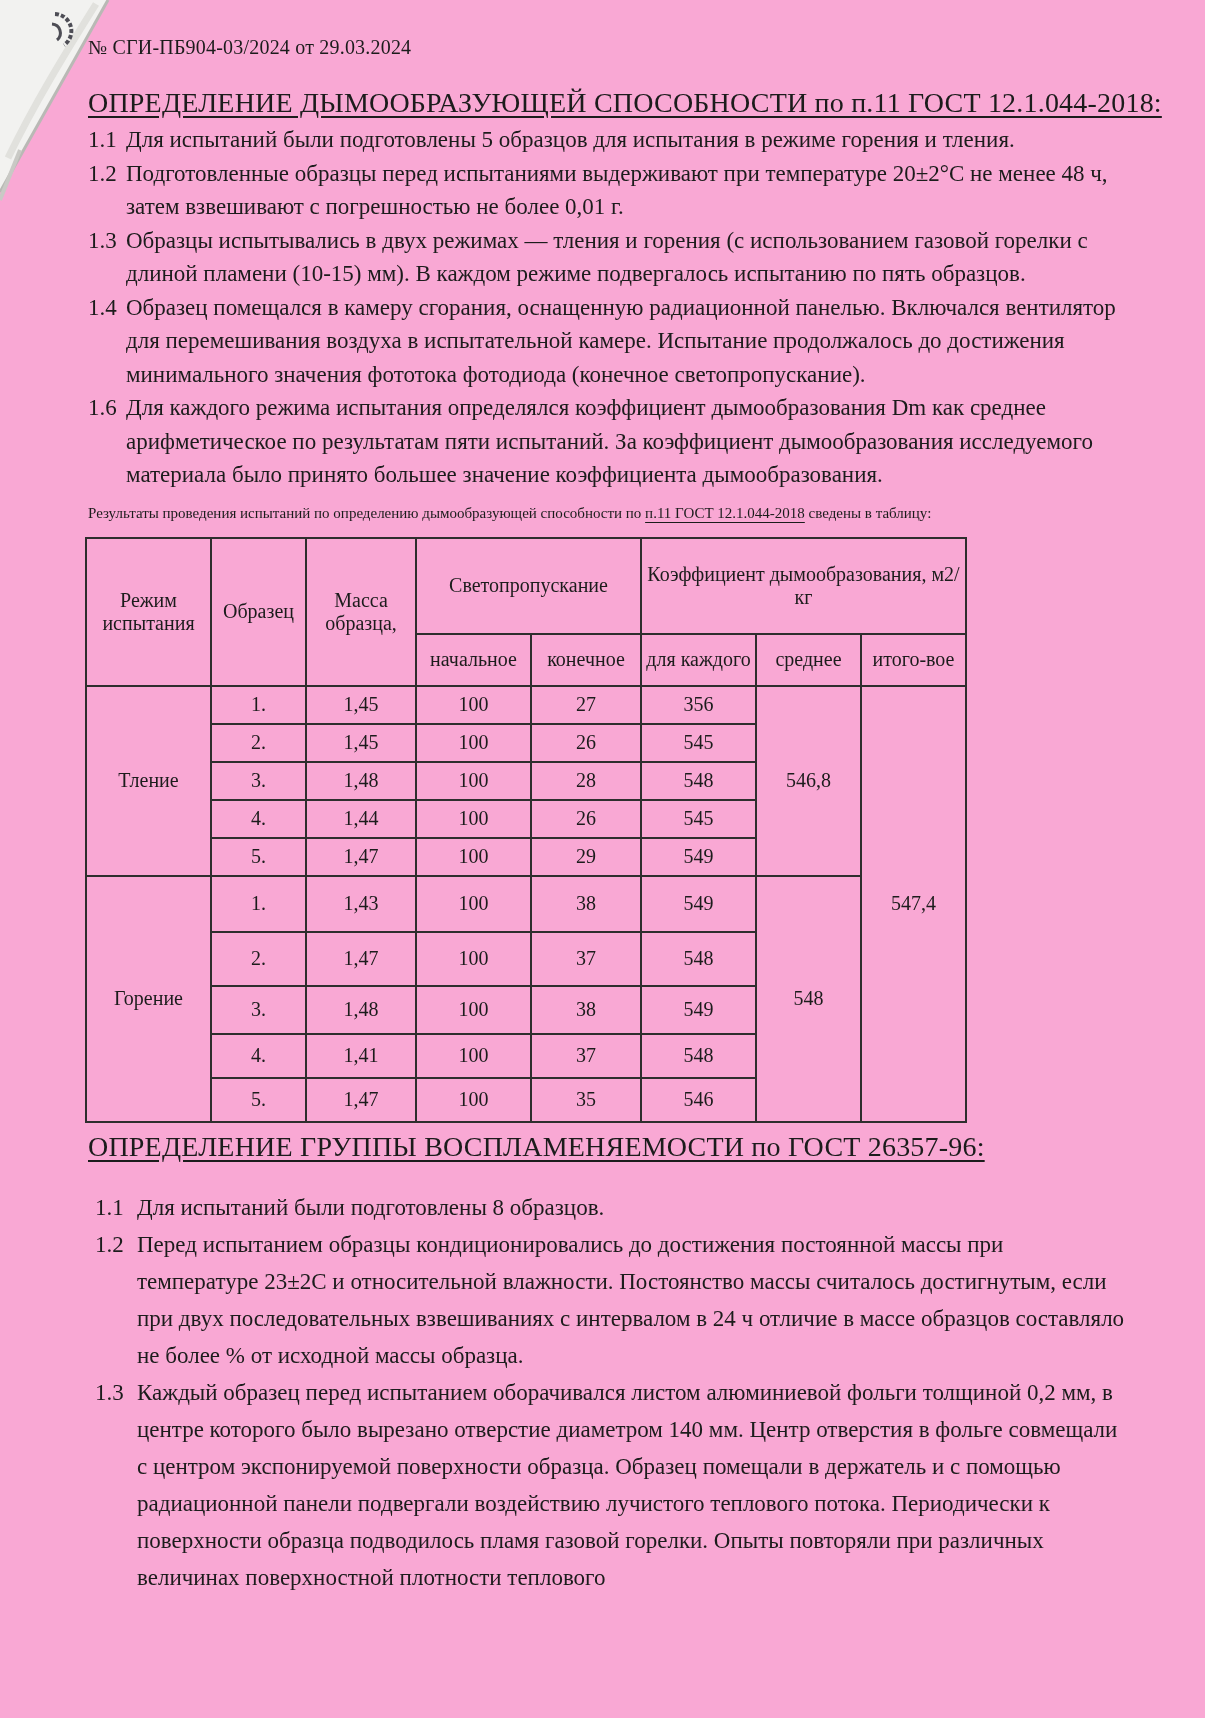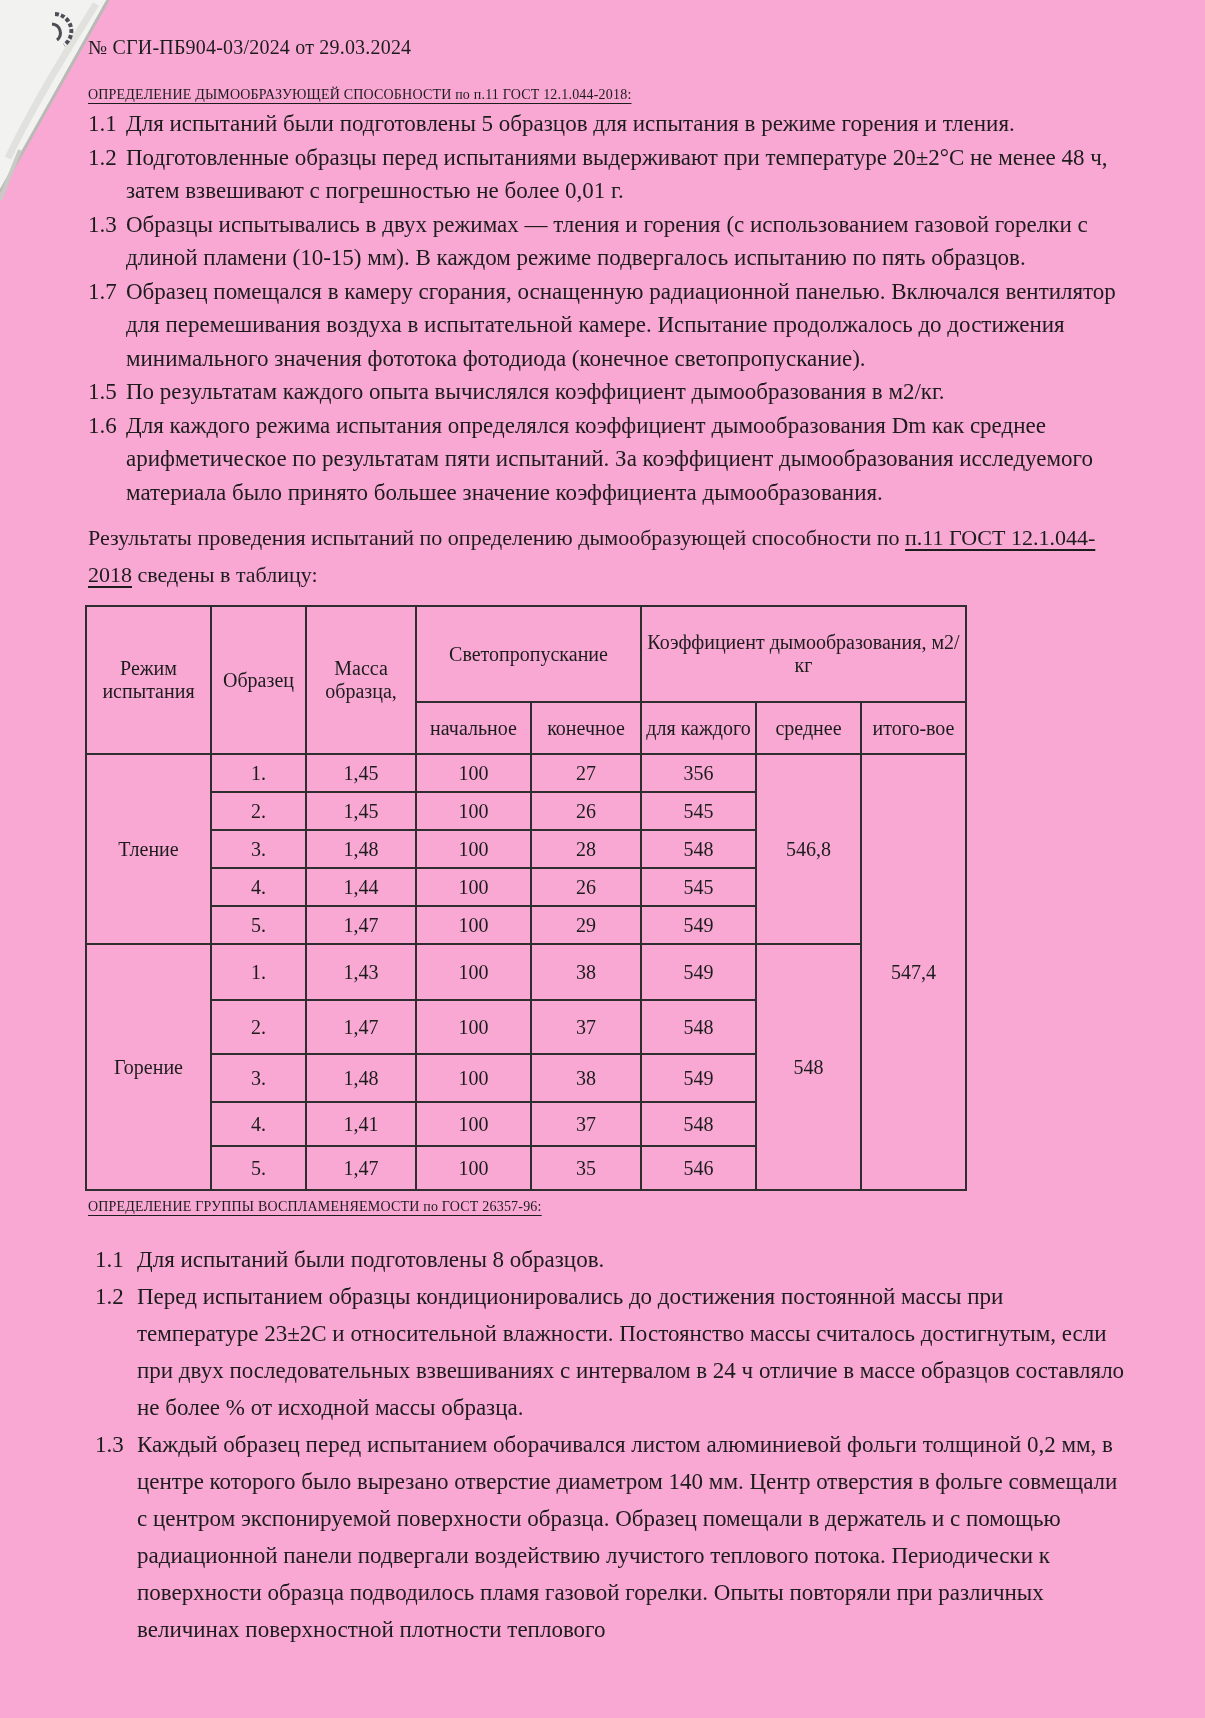--- a/index.html
+++ b/index.html
@@ -5,31 +5,31 @@
   html,body { margin:0; padding:0; background:#d9d9d9; }
   .page {
     position:relative; width:1205px; height:1718px; margin:0 auto;
     background:#f9a8d4; overflow:hidden;
     font-family:Liberation Serif, serif;
     color:#1c1c1c;
   }
   .content { position:absolute; left:88px; top:36px; width:1040px; }
   .doc-number { font-size:20px; letter-spacing:0.2px; }
   .h-title {
-    font-size:14px; margin-top:28px; margin-bottom:4px;
+    font-size:28px; margin-top:28px; margin-bottom:4px;
     text-decoration:underline; text-underline-offset:4px;
     letter-spacing:0.2px; white-space:nowrap;
   }
   .num-list { margin-top:2px; }
   .num-item { display:flex; font-size:23px; line-height:33.5px; }
   .num-item .num { flex:0 0 38px; }
   .num-item .txt { flex:1 1 auto; }
   .s2 .num-item { line-height:37px; }
   .s2 .num-item .num { flex:0 0 42px; margin-left:7px; }
-  .results-para { margin-top:10px; font-size:22px; line-height:37px; width:1015px; }
+  .results-para { margin-top:10px; font-size:15px; line-height:23px; width:1015px; }
   .u { text-decoration:underline; text-underline-offset:4px; }
 
   table.res {
     border-collapse:collapse; margin-top:12px; margin-left:-3px;
     font-size:20px; color:#1c1c1c;
   }
   table.res th, table.res td {
     border:2px solid #2e2e2e; font-weight:normal;
     text-align:center; vertical-align:middle; padding:0 4px;
   }
@@ -74,26 +74,22 @@
       </div>
       <div class="num-item">
         <span class="num">1.2</span>
         <span class="txt">Подготовленные образцы перед испытаниями выдерживают при температуре 20±2°С не менее 48 ч, затем взвешивают с погрешностью не более 0,01 г.</span>
       </div>
       <div class="num-item">
         <span class="num">1.3</span>
         <span class="txt">Образцы испытывались в двух режимах — тления и горения (с использованием газовой горелки с длиной пламени (10-15) мм). В каждом режиме подвергалось испытанию по пять образцов.</span>
       </div>
       <div class="num-item">
-        <span class="num">1.7</span>
+        <span class="num">1.4</span>
         <span class="txt">Образец помещался в камеру сгорания, оснащенную радиационной панелью. Включался вентилятор для перемешивания воздуха в испытательной камере. Испытание продолжалось до достижения минимального значения фототока фотодиода (конечное светопропускание).</span>
-      </div>
-      <div class="num-item">
-        <span class="num">1.5</span>
-        <span class="txt">По результатам каждого опыта вычислялся коэффициент дымообразования в м2/кг.</span>
       </div>
       <div class="num-item">
         <span class="num">1.6</span>
         <span class="txt">Для каждого режима испытания определялся коэффициент дымообразования Dm как среднее арифметическое по результатам пяти испытаний. За коэффициент дымообразования исследуемого материала было принято большее значение коэффициента дымообразования.</span>
       </div>
     </div>
 
     <div class="results-para"><span>Результаты проведения испытаний по определению дымообразующей способности по </span><span class="u">п.11 ГОСТ 12.1.044-2018</span><span> сведены в таблицу:</span></div>
 
     <table class="res">

